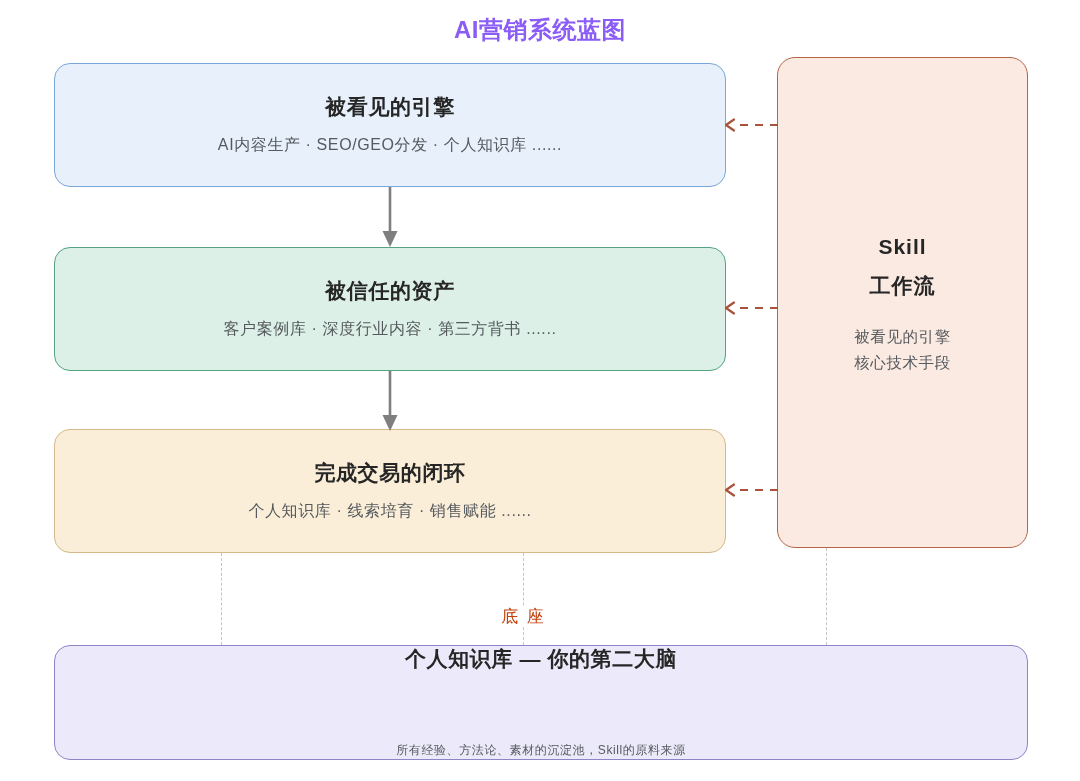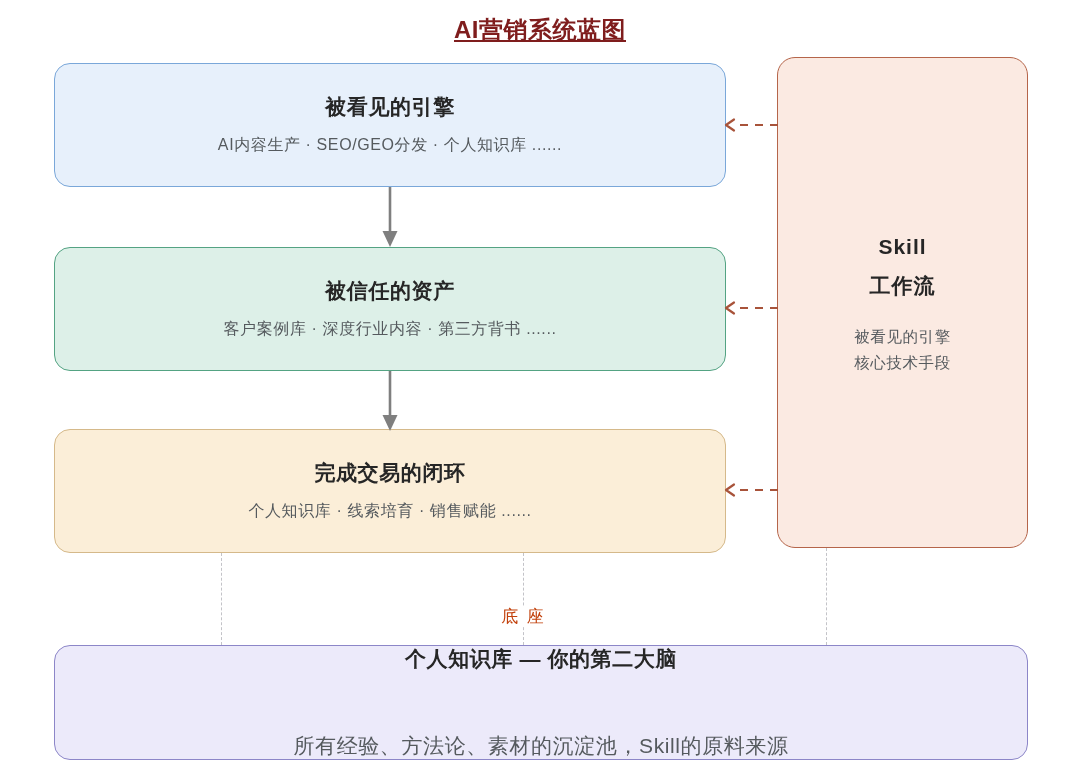--- a/index.html
+++ b/index.html
@@ -23,22 +23,21 @@
   
   .page-title {
     position: absolute;
     left: 0;
     top: 14px;
     width: 1080px;
     text-align: center;
     font-size: 24px;
     font-weight: bold;
     letter-spacing: 0.5px;
-    color: #7f1d1d;
-    text-decoration: underline;
+    color: #8b5cf6;
   }
 
   
   .stage-box {
     position: absolute;
     box-sizing: border-box;
     border-radius: 16px;
     border-width: 1.3px;
     border-style: solid;
     display: flex;
@@ -111,21 +110,21 @@
     height: 115px;
     border-radius: 16px;
     border: 1.3px solid #8c86c8;
     background: #eceafa;
     display: flex;
     flex-direction: column;
     align-items: center;
     justify-content: space-between;
   }
   #box-foundation .stage-title { font-size: 21px; }
-  #box-foundation .stage-sub { margin-top: 8px; font-size: 21px; }
+  #box-foundation .stage-sub { margin-top: 8px; font-size: 12px; }
 
   
   .flow-arrow {
     position: absolute;
     left: 375px;
     width: 30px;
     height: 62px;
   }
   #arrow-1 { top: 187px; }
   #arrow-2 { top: 371px; }

